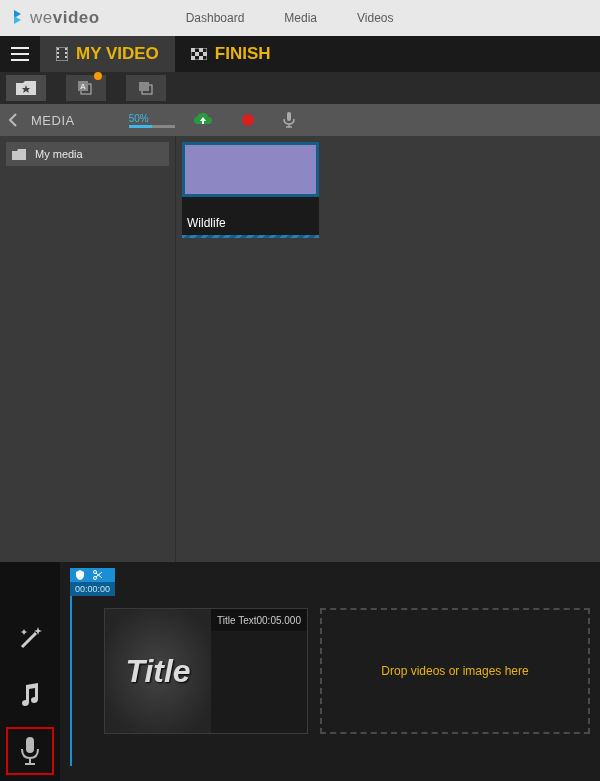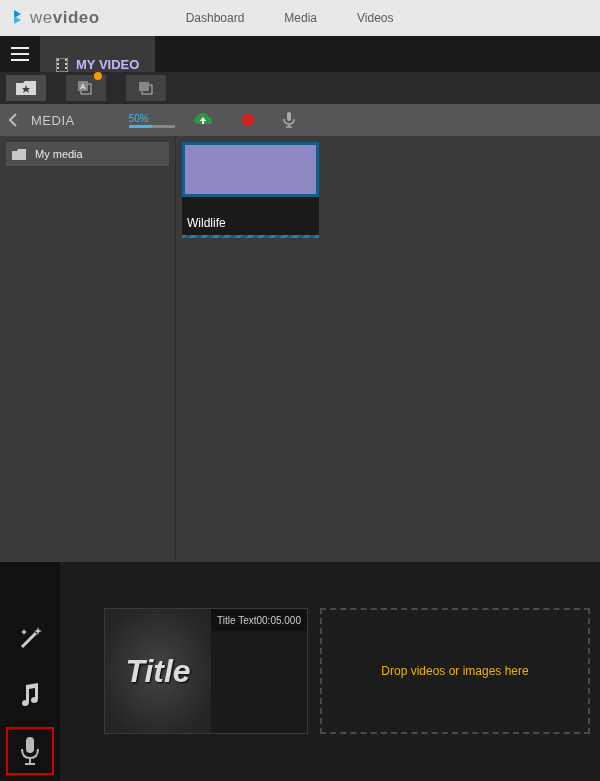--- a/index.html
+++ b/index.html
@@ -5,21 +5,21 @@
 *{margin:0;padding:0;box-sizing:border-box;font-family:Arial,Helvetica,sans-serif}
 body{width:600px;height:781px;background:#3a3a3a;overflow:hidden;position:relative}
 .topbar{height:36px;background:#e8e8e8;display:flex;align-items:center;padding:0 12px;gap:30px}
 .logo{display:flex;align-items:flex-start;gap:0}
 .logo-text{font-size:17px;font-weight:300;color:#7a7a7a;letter-spacing:0.5px}
 .logo-text b{color:#6b6b6b;font-weight:600}
 .nav-links{display:flex;gap:40px;font-size:12px;color:#5a5a5a;margin-left:56px}
 .nav-links span{cursor:pointer}
 .header{height:36px;background:#1a1a1a;display:flex;align-items:center}
 .ham{width:40px;height:36px;display:flex;align-items:center;justify-content:center;color:#eee;cursor:pointer}
-.tab{height:36px;padding:0 16px;display:flex;align-items:flex-end;gap:8px;color:#c4b5fd;font-size:13px;font-weight:bold;cursor:pointer}
+.tab{height:36px;padding:0 16px;display:flex;align-items:center;gap:8px;color:#eab308;font-size:17px;font-weight:bold;cursor:pointer}
 .tab.active{background:#3a3a3a}
 .toolbar{height:32px;background:#2a2a2a;display:flex;align-items:center;padding-left:6px;gap:20px}
 .tbbtn{width:40px;height:26px;background:#424242;display:flex;align-items:center;justify-content:center;color:#ccc;cursor:pointer;position:relative}
 .tbbtn.active{background:#4a4a4a}
 .notif{position:absolute;top:-3px;right:4px;width:8px;height:8px;background:#ff9800;border-radius:50%}
 .mediabar{height:32px;background:#565656;display:flex;align-items:center;padding:0 8px;gap:14px;color:#ccc;font-size:12px}
 .back-chev{font-size:14px;color:#aaa;cursor:pointer}
 .media-label{font-size:13px;letter-spacing:0.5px}
 .progress{display:flex;flex-direction:column;align-items:flex-start;margin-left:40px;gap:1px}
 .progress-text{font-size:10px;color:#3eb8e8}
@@ -83,20 +83,32 @@
         <rect width="12" height="14" fill="none" stroke="#ccc"></rect>
         <rect x="1" y="1" width="2" height="2" fill="#ccc"></rect>
         <rect x="1" y="5" width="2" height="2" fill="#ccc"></rect>
         <rect x="1" y="9" width="2" height="2" fill="#ccc"></rect>
         <rect x="9" y="1" width="2" height="2" fill="#ccc"></rect>
         <rect x="9" y="5" width="2" height="2" fill="#ccc"></rect>
         <rect x="9" y="9" width="2" height="2" fill="#ccc"></rect>
       </svg>
     <span>MY VIDEO</span>
   </div>
+  <div class="tab">
+    <svg width="16" height="12" viewBox="0 0 16 12">
+        <rect width="16" height="12" fill="none" stroke="#ccc"></rect>
+        <rect x="0" y="0" width="4" height="4" fill="#ccc"></rect>
+        <rect x="8" y="0" width="4" height="4" fill="#ccc"></rect>
+        <rect x="4" y="4" width="4" height="4" fill="#ccc"></rect>
+        <rect x="12" y="4" width="4" height="4" fill="#ccc"></rect>
+        <rect x="0" y="8" width="4" height="4" fill="#ccc"></rect>
+        <rect x="8" y="8" width="4" height="4" fill="#ccc"></rect>
+      </svg>
+    <span>FINISH</span>
+  </div>
 </div>
 
 <div class="toolbar">
   <div class="tbbtn active">
     <svg width="20" height="14" viewBox="0 0 20 14">
         <path d="M0 2 L7 2 L9 0 L20 0 L20 14 L0 14 Z" fill="#d8d8d8"></path>
         <polygon points="10,4 11,7 14,7 12,9 13,12 10,10 7,12 8,9 6,7 9,7" fill="#424242"></polygon>
       </svg>
   </div>
   <div class="tbbtn">
@@ -183,20 +195,37 @@
     <div class="tl-icon mic">
       <svg width="22" height="30" viewBox="0 0 22 30">
           <rect x="7" y="1" width="8" height="16" rx="4" fill="#b8b8b8"></rect>
           <path d="M3 13 Q3 22 11 22 Q19 22 19 13" fill="none" stroke="#b8b8b8" stroke-width="2"></path>
           <line x1="11" y1="22" x2="11" y2="28" stroke="#b8b8b8" stroke-width="2"></line>
           <line x1="6" y1="28" x2="16" y2="28" stroke="#b8b8b8" stroke-width="2"></line>
         </svg>
     </div>
   </div>
   <div class="tl-main">
+    <div class="playhead">
+      <div class="ph-tab">
+        <div class="ph-icons">
+          <svg width="10" height="10" viewBox="0 0 10 10">
+              <path d="M5 0 L9 2 L9 5 Q9 9 5 10 Q1 9 1 5 L1 2 Z" fill="#fff"></path>
+            </svg>
+          <svg width="10" height="10" viewBox="0 0 10 10">
+              <circle cx="2" cy="2" r="1.5" fill="none" stroke="#fff"></circle>
+              <circle cx="2" cy="8" r="1.5" fill="none" stroke="#fff"></circle>
+              <line x1="3" y1="3" x2="9" y2="8" stroke="#fff"></line>
+              <line x1="3" y1="7" x2="9" y2="2" stroke="#fff"></line>
+            </svg>
+        </div>
+      </div>
+      <div class="ph-time">00:00:00</div>
+      <div class="ph-line"></div>
+    </div>
     <div class="track-row">
       <div class="title-clip">
         <div class="title-prev">
           <span class="title-word">Title</span>
         </div>
         <div class="title-info">
           <span>Title Text</span>
           <span>00:05.000</span>
         </div>
       </div>

